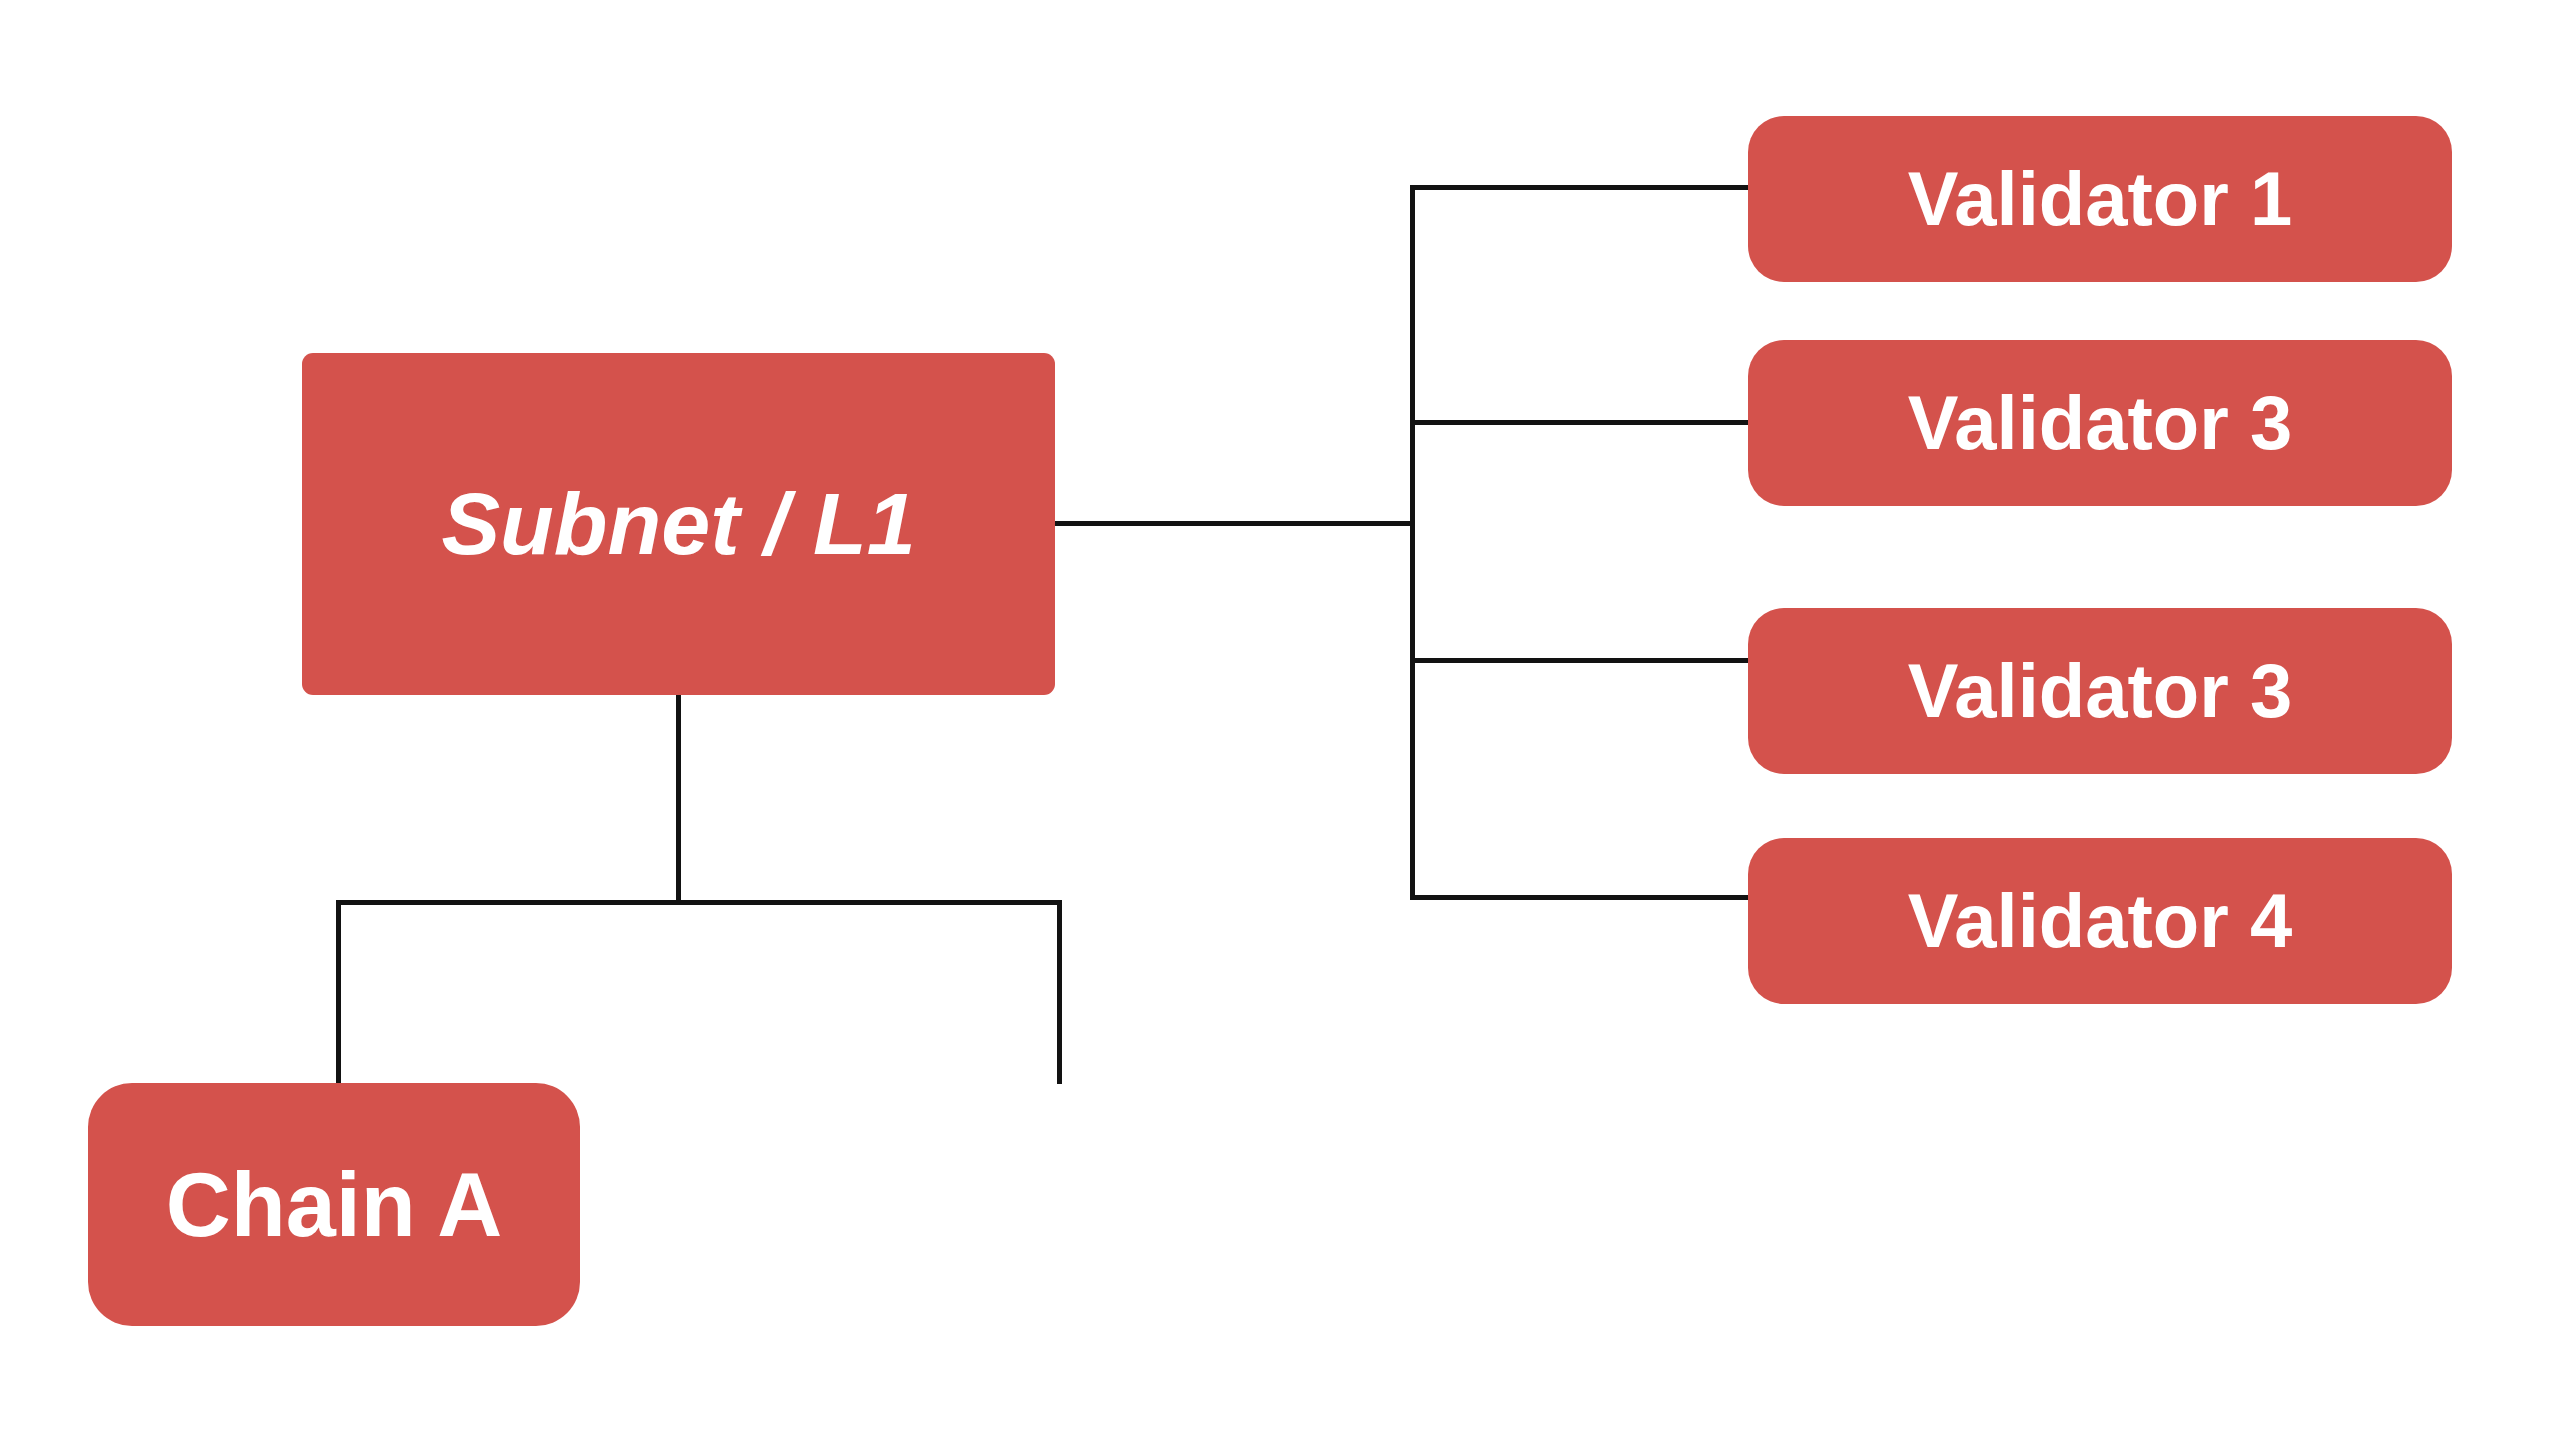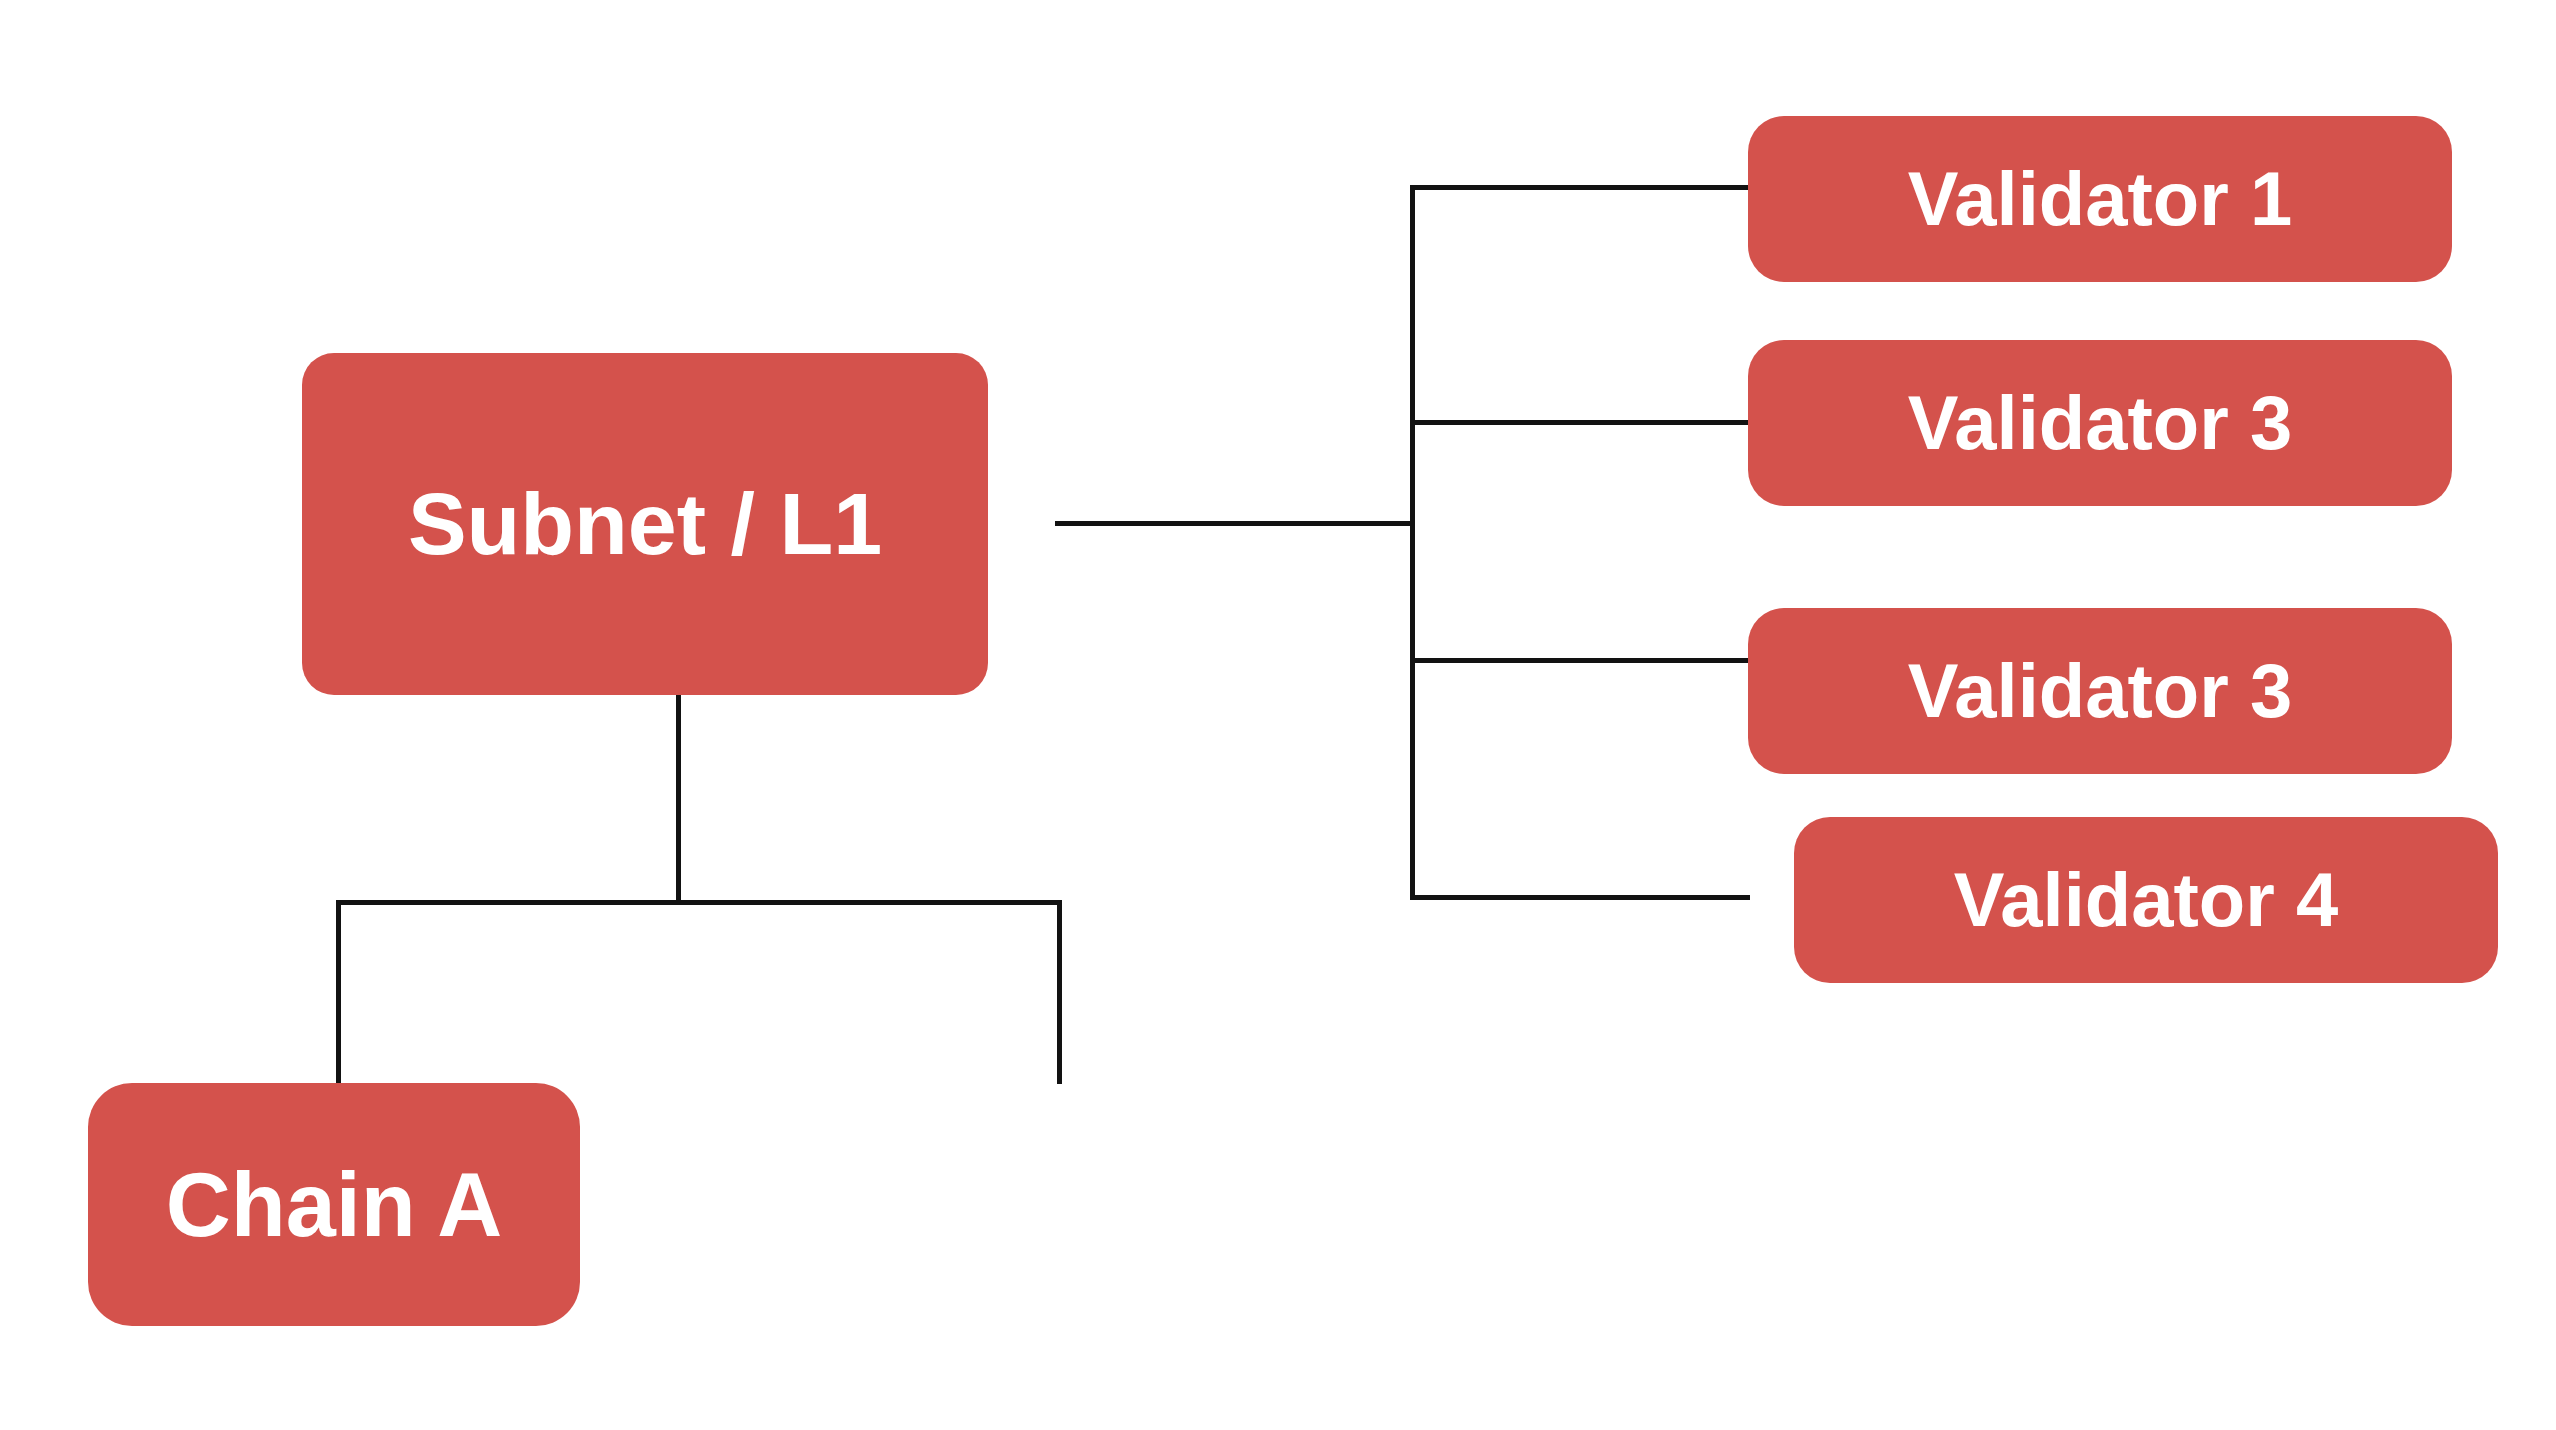--- a/index.html
+++ b/index.html
@@ -22,34 +22,35 @@
     display: flex;
     align-items: center;
     justify-content: center;
     font-weight: 700;
     text-align: center;
     line-height: 1;
     letter-spacing: 0px;
   }
   .node-subnet {
     left: 302px; top: 353px;
-    width: 686px; height: 342px;
-    border-radius: 32px;
+    width: 753px; height: 342px;
+    border-radius: 11px;
     font-size: 88px;
+    font-style: italic;
   }
   .node-validator {
     left: 1748px;
     width: 704px; height: 166px;
     border-radius: 36px;
     font-size: 76px;
   }
   .node-validator-1 { top: 116px; }
   .node-validator-2 { top: 340px; }
   .node-validator-3 { top: 608px; }
-  .node-validator-4 { top: 817px; margin-left: 46px; }
+  .node-validator-4 { top: 838px; }
   .node-chain {
     top: 1083px;
     height: 243px;
     border-radius: 44px;
     font-size: 90px;
   }
   .node-chain-a { left: 88px;  width: 492px; }
   .node-chain-b { left: 807px; width: 500px; }
   .line {
     position: absolute;

